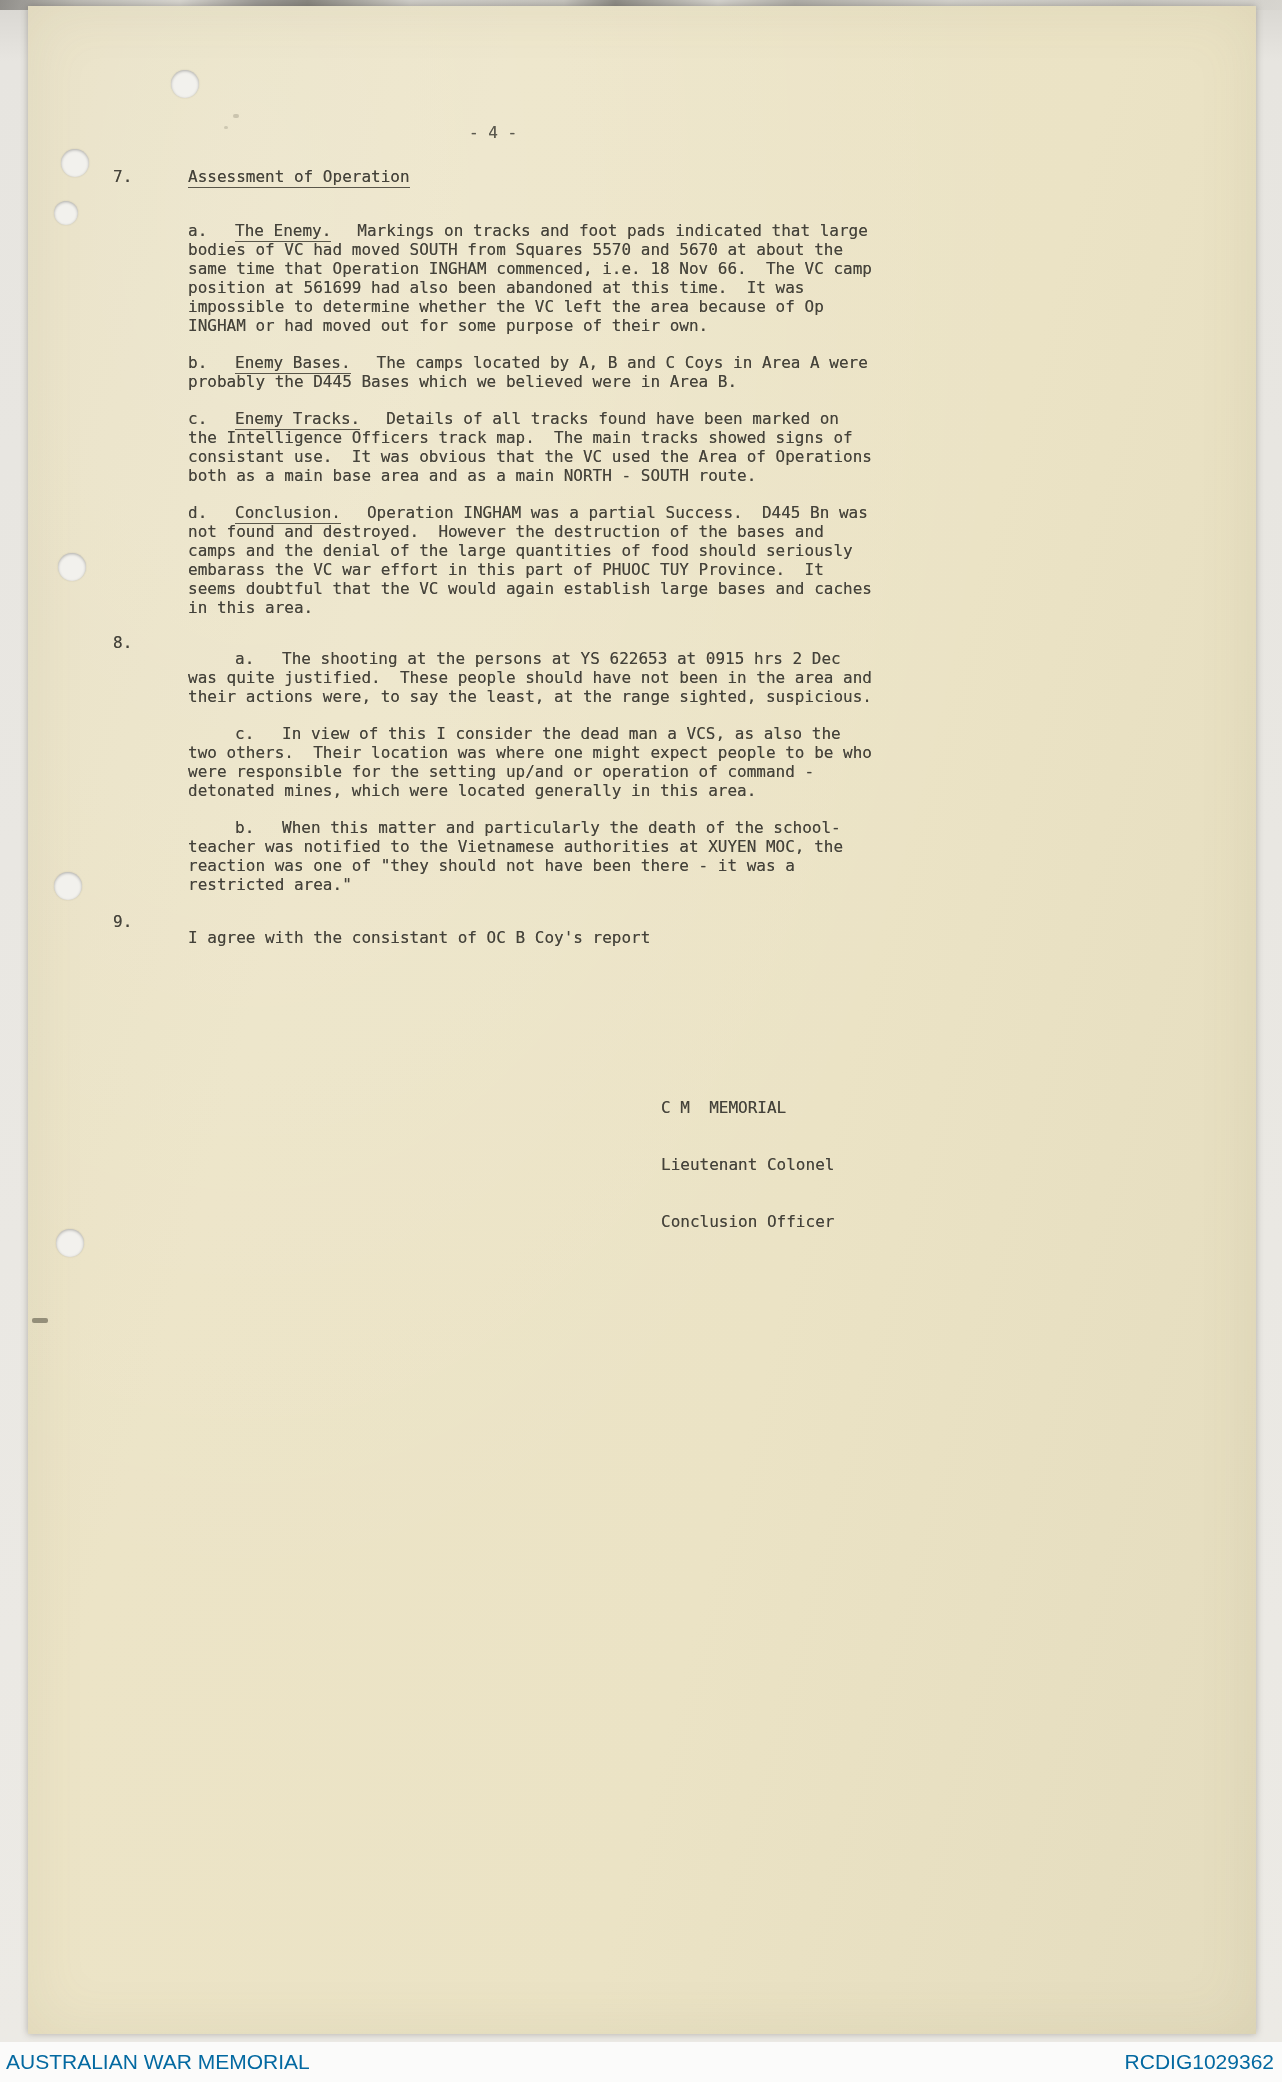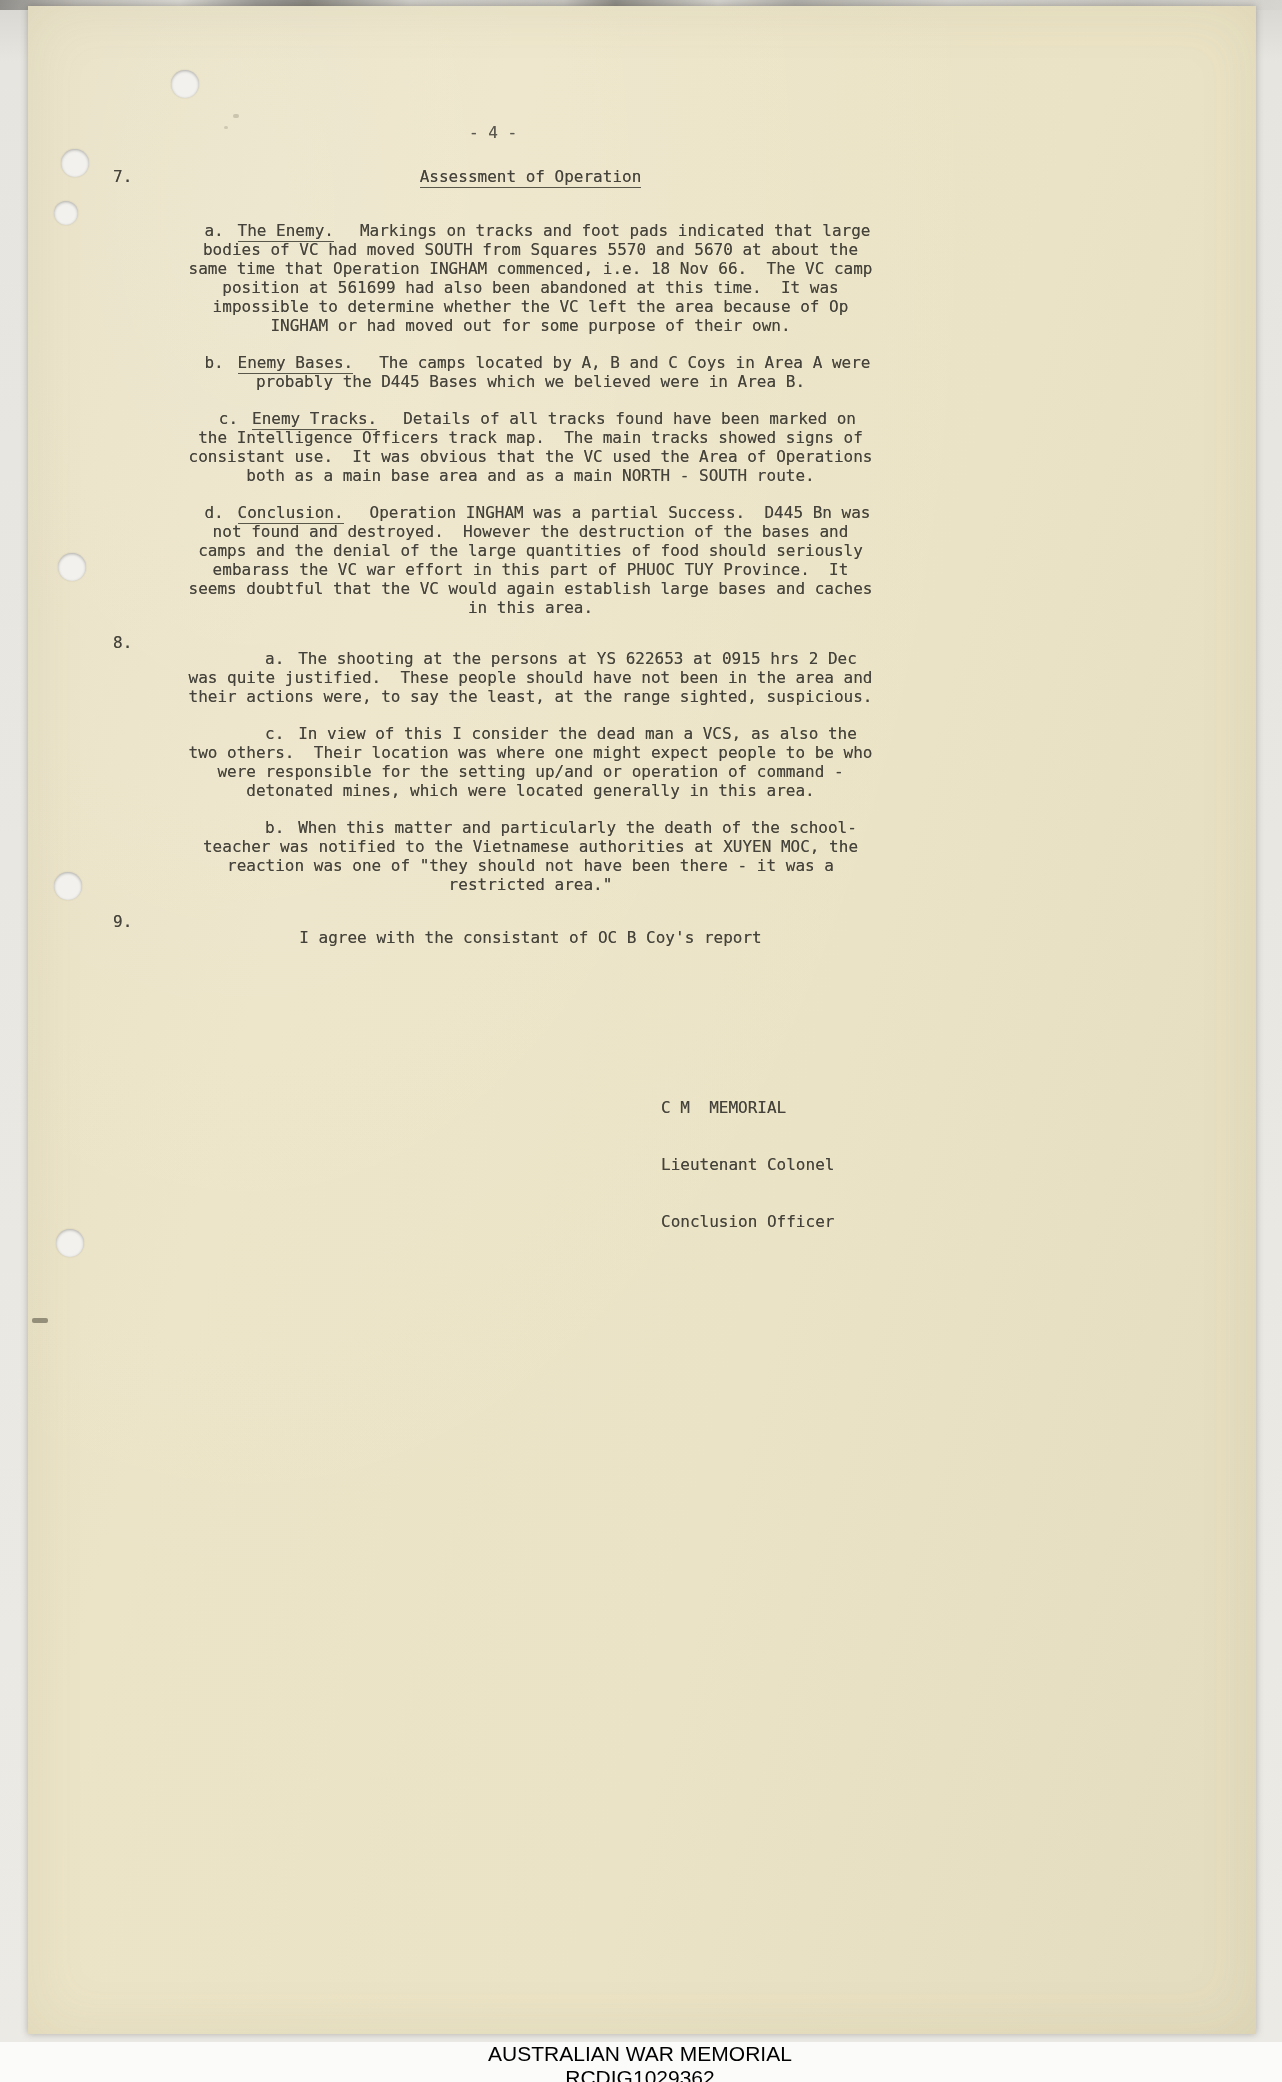--- a/index.html
+++ b/index.html
@@ -39,41 +39,41 @@
   }
   .doc {
     position: absolute; left: 85px; top: 117px; width: 765px;
     color: #44423a;
     font-size: 16px; line-height: 19px;
     text-shadow: 0 0 0.6px rgba(50,48,40,0.55);
   }
   .page-num { width: 760px; text-align: center; margin-bottom: 25px; color: #5b594f; }
   .row { display: flex; align-items: flex-start; }
   .num-col { width: 75px; flex: none; }
-  .txt-col { width: 685px; flex: none; text-align: center; }
+  .txt-col { width: 685px; flex: none; }
   .sec-title { margin-bottom: 19px; }
   .ul { border-bottom: 1.5px solid rgba(62,60,50,0.85); padding-bottom: 1px; }
   .para { margin: 16px 0 18px 0; white-space: pre-wrap; }
   .para.last7 { margin-bottom: 16px; }
   .letter { display: inline-block; width: 47px; white-space: pre; }
   .plabel { margin-right: 26px; }
   .pbody { white-space: pre-wrap; }
   .co-head { margin-bottom: 20px; }
   .indent8 { text-indent: 47px; }
   .indent8 .pbody, .indent8 .letter { text-indent: 0; }
   .item9 { margin-bottom: 0; }
   .sig { margin-left: 548px; margin-top: 113px; white-space: pre; }
   .sig div { line-height: 19px; }
   .footer {
     position: absolute; left: 0; right: 0; bottom: 0; height: 40px;
     background: #fbfbfa;
     display: flex; justify-content: space-between; align-items: center;
     padding: 0 8px 0 6px;
     font-family: "Liberation Sans", sans-serif;
-    font-size: 21px; color: #000000; flex-direction: column;
+    font-size: 21px; color: #0369a1;
   }
 </style>
 </head>
 <body>
 
 <div class="scan-area">
   <div class="scan-edge"></div>
 
   <div class="paper">
 

